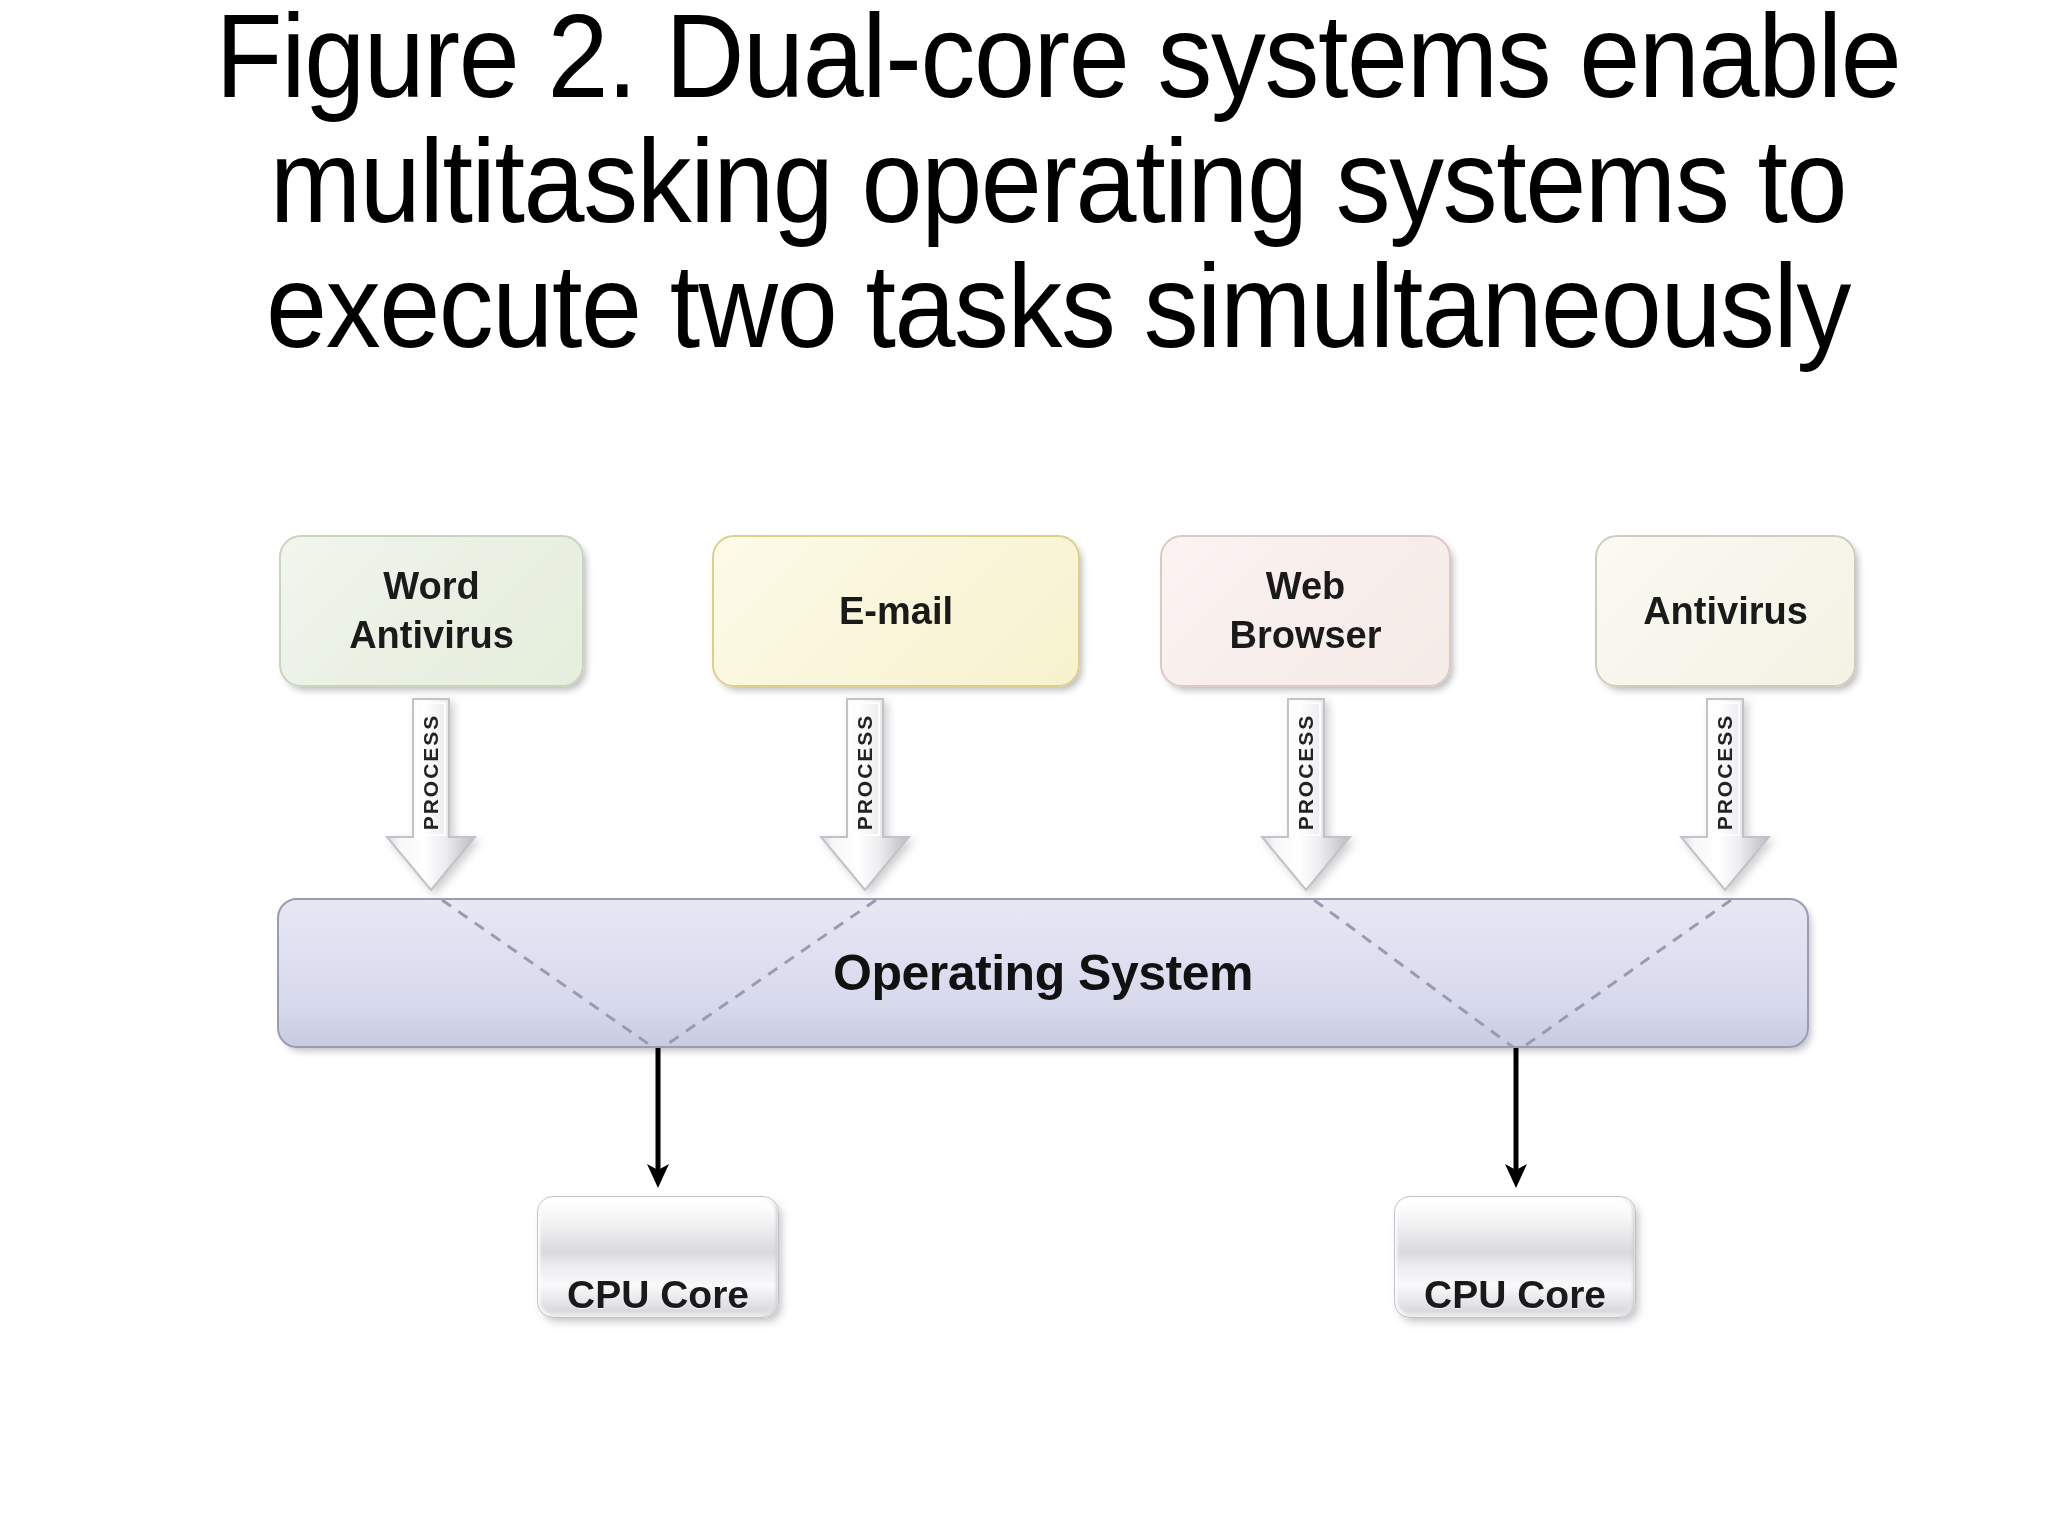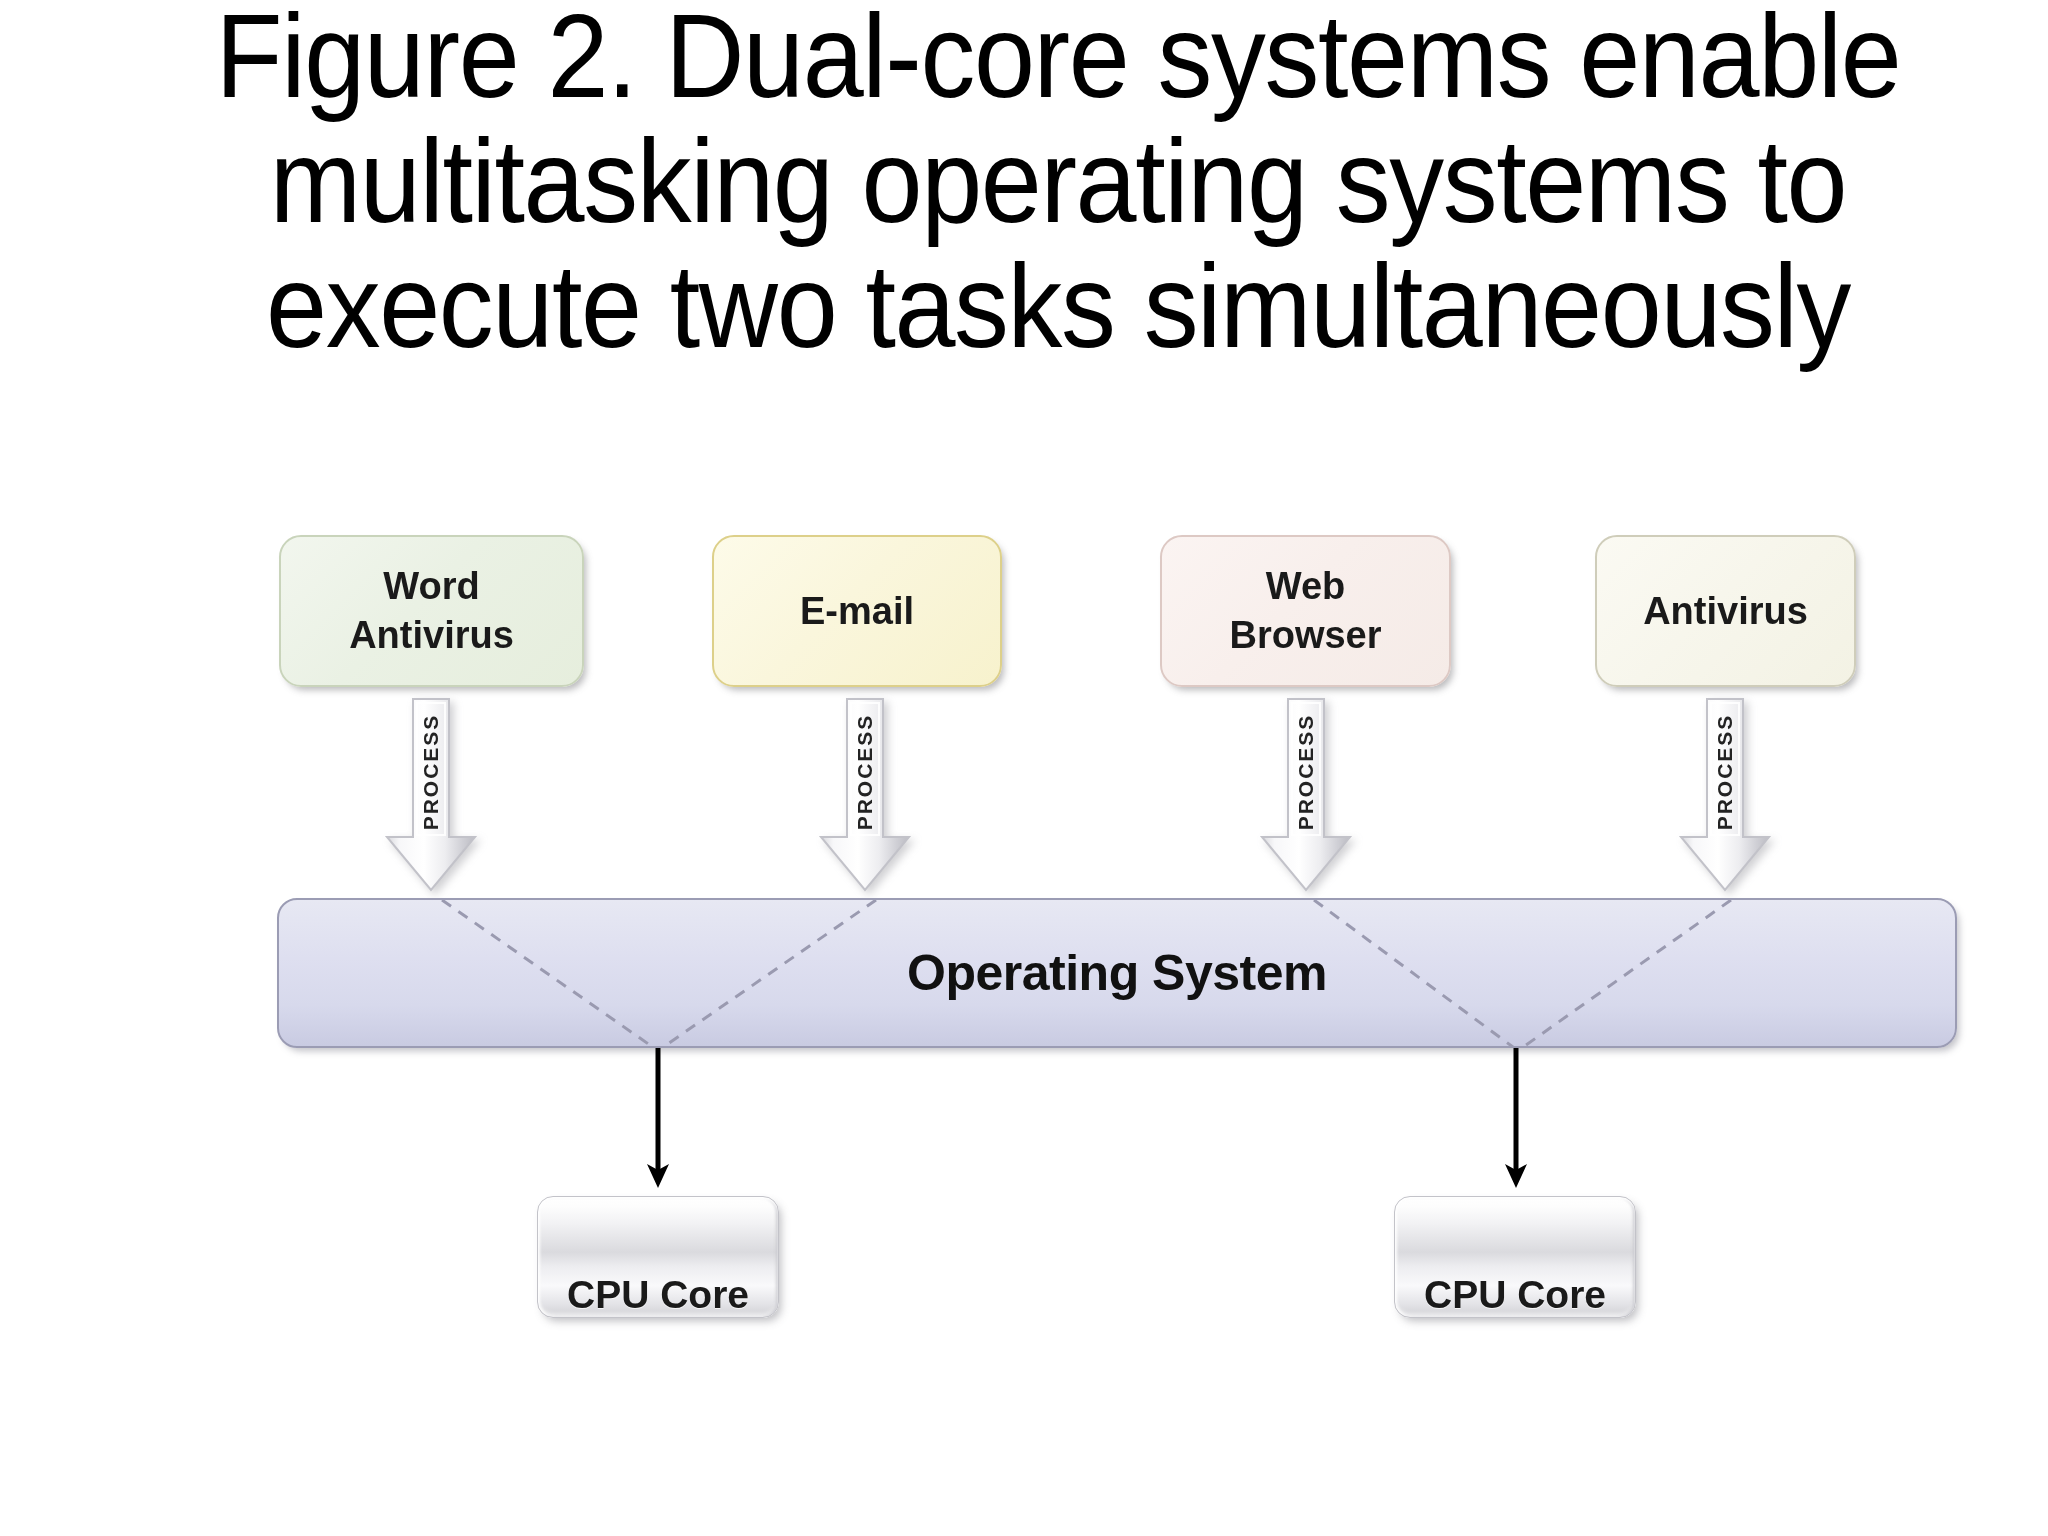--- a/index.html
+++ b/index.html
@@ -33,21 +33,21 @@
     box-shadow:4px 5px 7px -2px rgba(90,90,95,.42);
   }
   .appbox .lbl{display:block;padding:0 8px;}
   .app0{
     left:245px;top:535px;width:305px;
     background:linear-gradient(135deg,#f2f6ee 0%,#eaf1e4 45%,#e6eedd 100%);
     border:2px solid #c9d4bb;
     text-align:center;
   }
   .app1{
-    left:678px;top:535px;width:290px;
+    left:678px;top:535px;width:368px;
     background:linear-gradient(135deg,#fdfbe9 0%,#faf6dc 45%,#f7f2cd 100%);
     border:2px solid #ddd08a;
   }
   .app2{
     left:1126px;top:535px;width:291px;
     background:linear-gradient(135deg,#fbf4f2 0%,#f8efec 45%,#f5ebe7 100%);
     border:2px solid #ddc9c4;
   }
   .app3{
     left:1561px;top:535px;width:261px;
@@ -70,21 +70,21 @@
     font-weight:bold;font-size:21px;letter-spacing:2px;
     color:#232323;white-space:nowrap;
   }
   .pr0{left:349px;top:697px;}
   .pr1{left:783px;top:697px;}
   .pr2{left:1224px;top:697px;}
   .pr3{left:1643px;top:697px;}
 
   
   .osbar{
-    position:absolute;left:243px;top:898px;width:1680px;height:150px;
+    position:absolute;left:243px;top:898px;width:1532px;height:150px;
     border-radius:20px;box-sizing:border-box;
     background:linear-gradient(180deg,#e7e8f3 0%,#dedff0 40%,#d7d9ec 72%,#c9cbe2 100%);
     border:2px solid #9b9cb4;
     box-shadow:4px 5px 7px -2px rgba(100,100,115,.40);
     display:flex;align-items:center;justify-content:center;
     overflow:hidden;
   }
   .osbar .oslbl{
     position:relative;z-index:3;
     font-family:"Liberation Sans",sans-serif;

